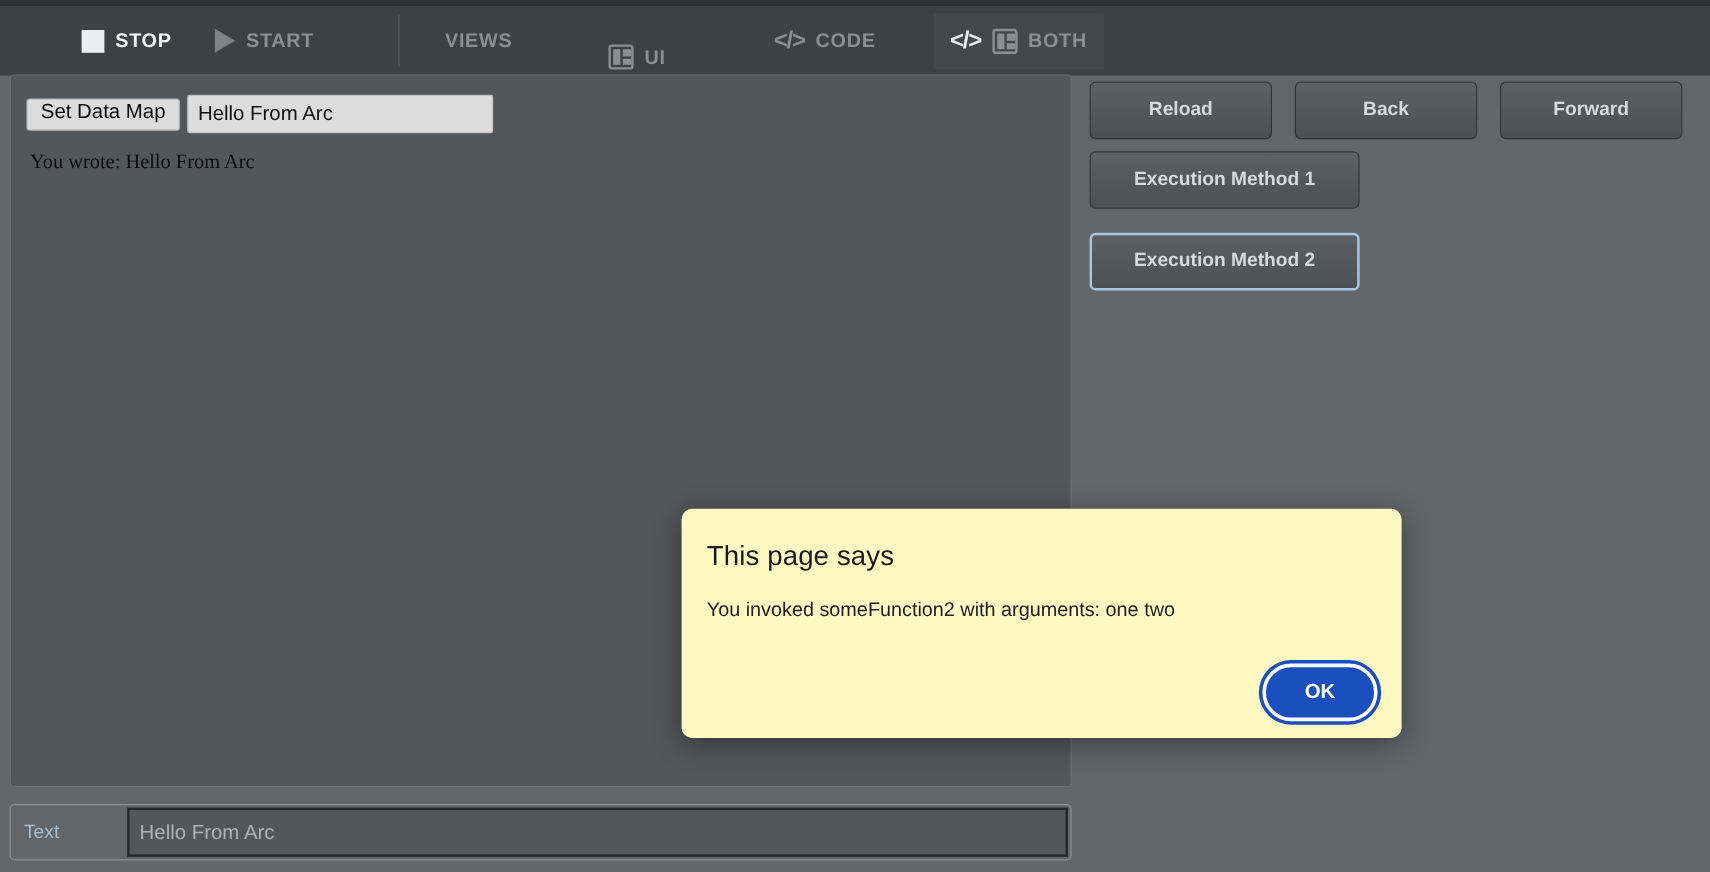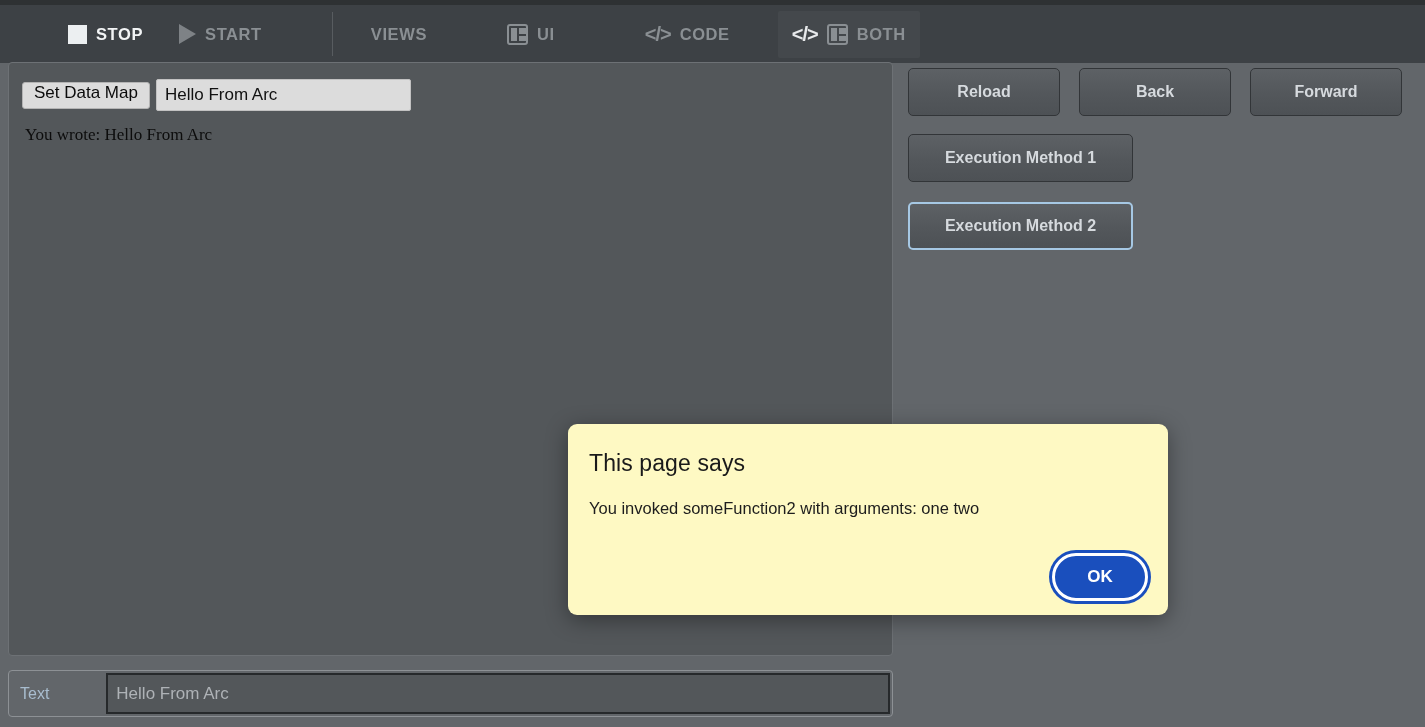--- a/index.html
+++ b/index.html
@@ -25,21 +25,21 @@
     color: #8a8f93; white-space: nowrap; user-select: none;
   }
   .tb-item.bright { color: #f2f4f5; }
   .tb-item.active-bg { background: #44484c; border-radius: 2px; }
   .tb-start { margin-left: 8px; }
   .tb-stop { margin-left: 54px; }
   .tb-sep {
     width: 1px; height: 44px; background: #585c60; margin: 0 22px 0 56px;
   }
   .tb-views { margin-left: 2px; }
-  .tb-ui { margin-left: 52px; }
+  .tb-ui { margin-left: 52px; align-items: flex-end; }
   .tb-code { margin-left: 62px; }
   .tb-both { margin-left: 34px; }
 
   .gl-play {
     width: 0; height: 0;
     border-left: 17px solid #7e8286;
     border-top: 10px solid transparent;
     border-bottom: 10px solid transparent;
   }
   .gl-stop { width: 19px; height: 19px; background: #eceff1; }
@@ -104,21 +104,21 @@
     font-size: 16px; font-weight: bold; color: #d6dade;
     background: linear-gradient(to bottom, #5d6165 0%, #53575b 55%, #4d5155 100%);
     border: 1px solid #323538; border-radius: 5px;
     height: 48px; display: flex; align-items: center; justify-content: center;
   }
   .ctl-btn.w-reload { width: 152px; }
   .ctl-btn.w-back { width: 152px; }
   .ctl-btn.w-forward { width: 152px; }
   .ctl-btn.w-exec { width: 225px; }
   .ctl-btn.focused { border: 2px solid #a6c8e4; }
-  .exec-wrap { padding: 18px 0 0 8px; }
+  .exec-wrap { padding: 10px 0 0 8px; }
   .exec-wrap2 { padding: 20px 0 0 8px; }
 
   
   .dialog {
     position: absolute; left: 568px; top: 424px; width: 600px; height: 191px;
     background: #fef9c3; border-radius: 9px;
     box-shadow: 0 5px 22px rgba(0,0,0,0.38);
   }
   .dlg-title {
     font-size: 23px; color: #1a1a1a; padding: 26px 0 0 21px; letter-spacing: 0.1px;

